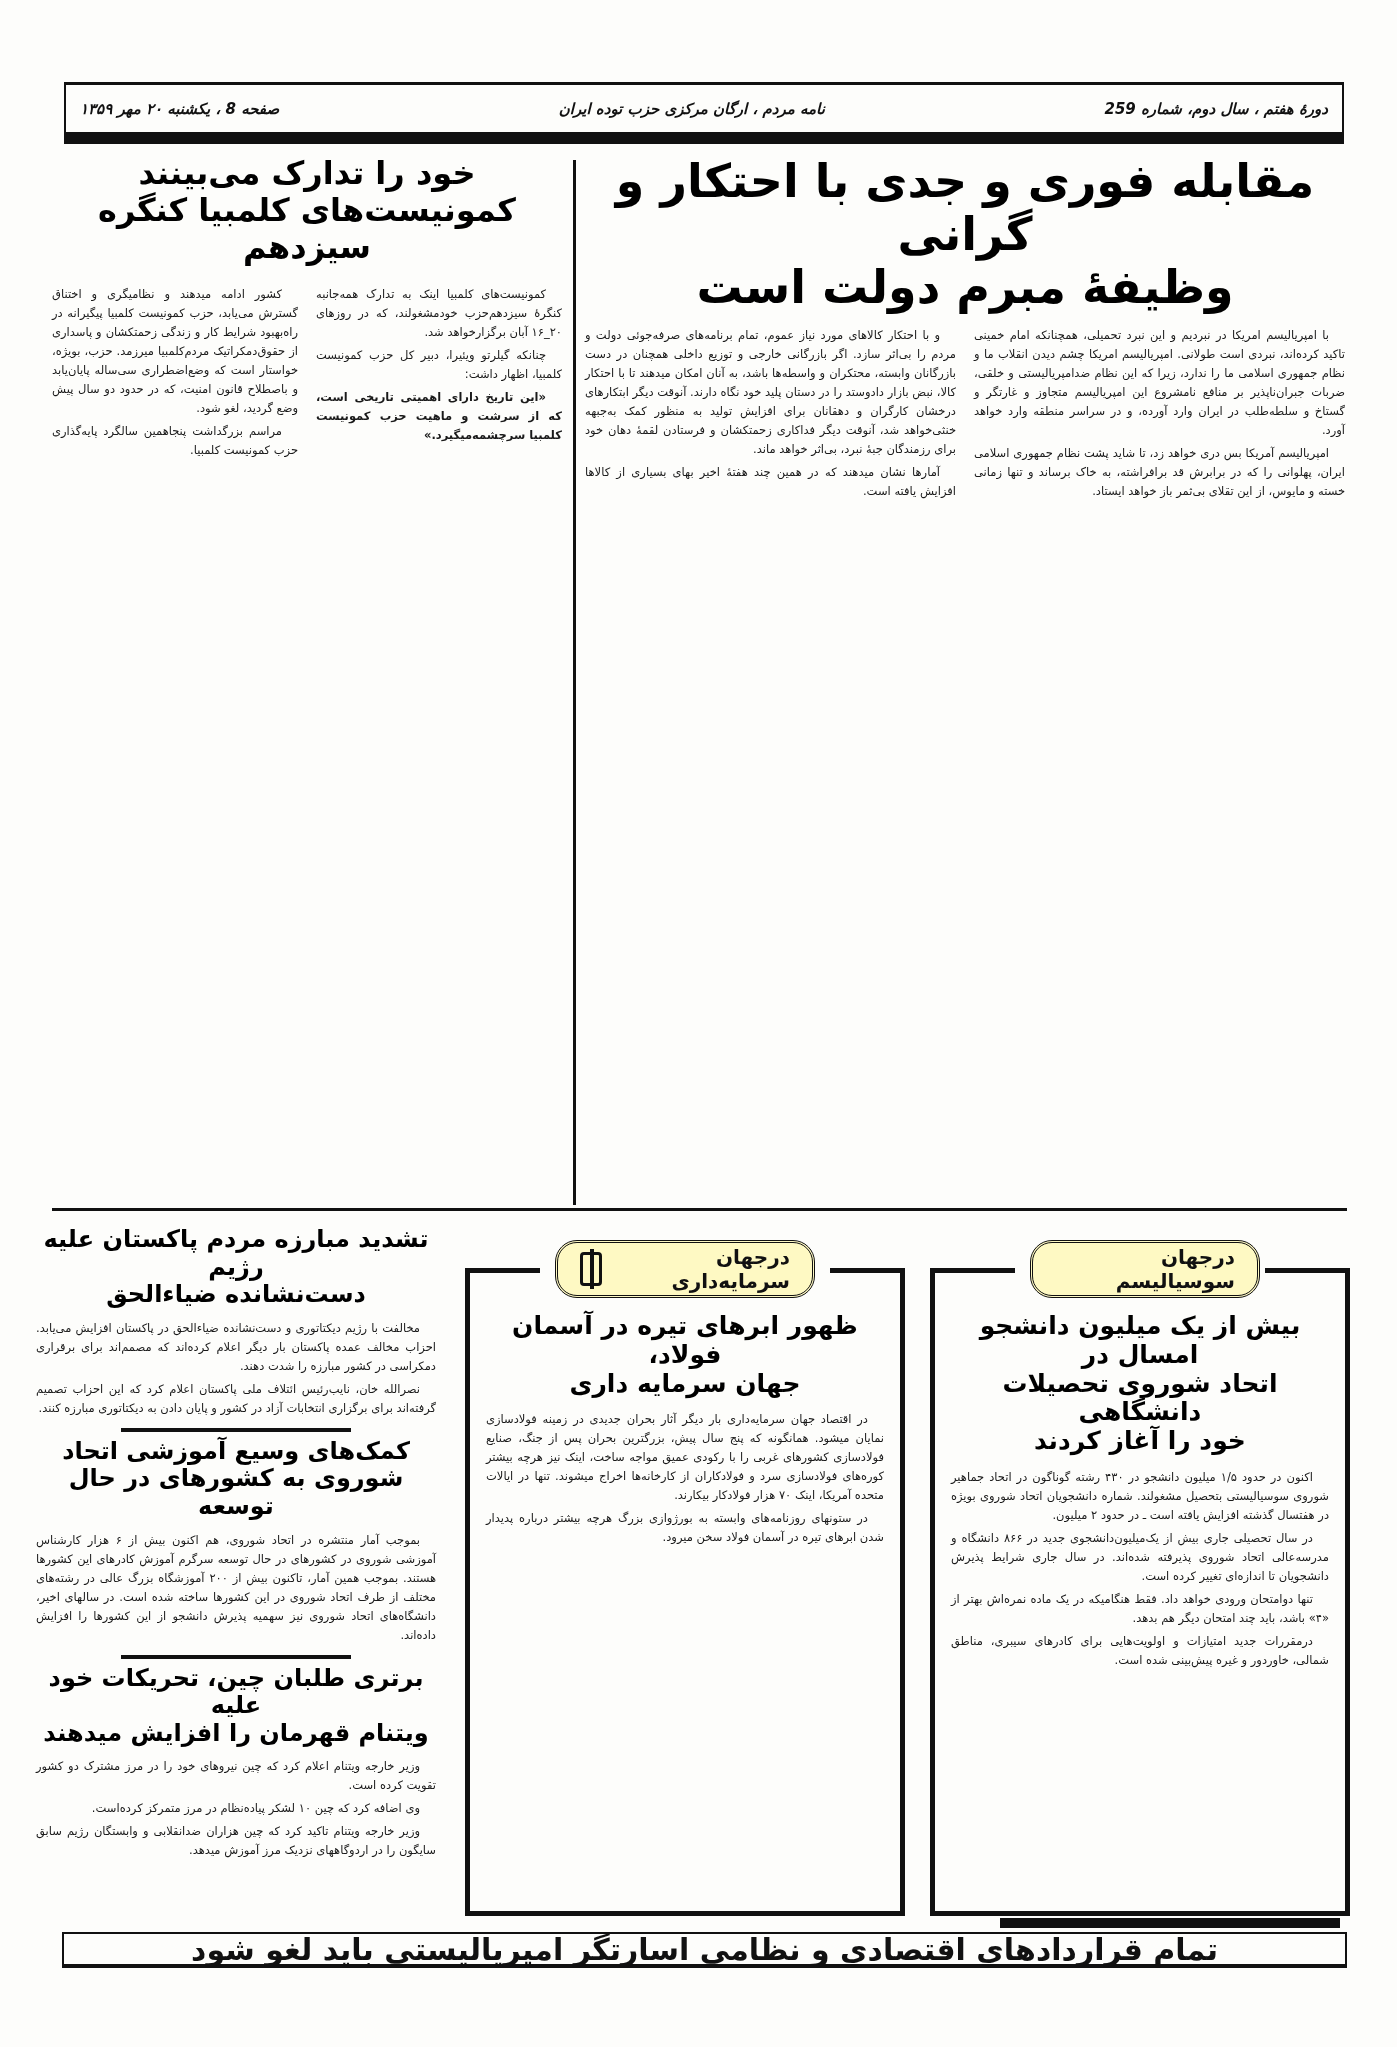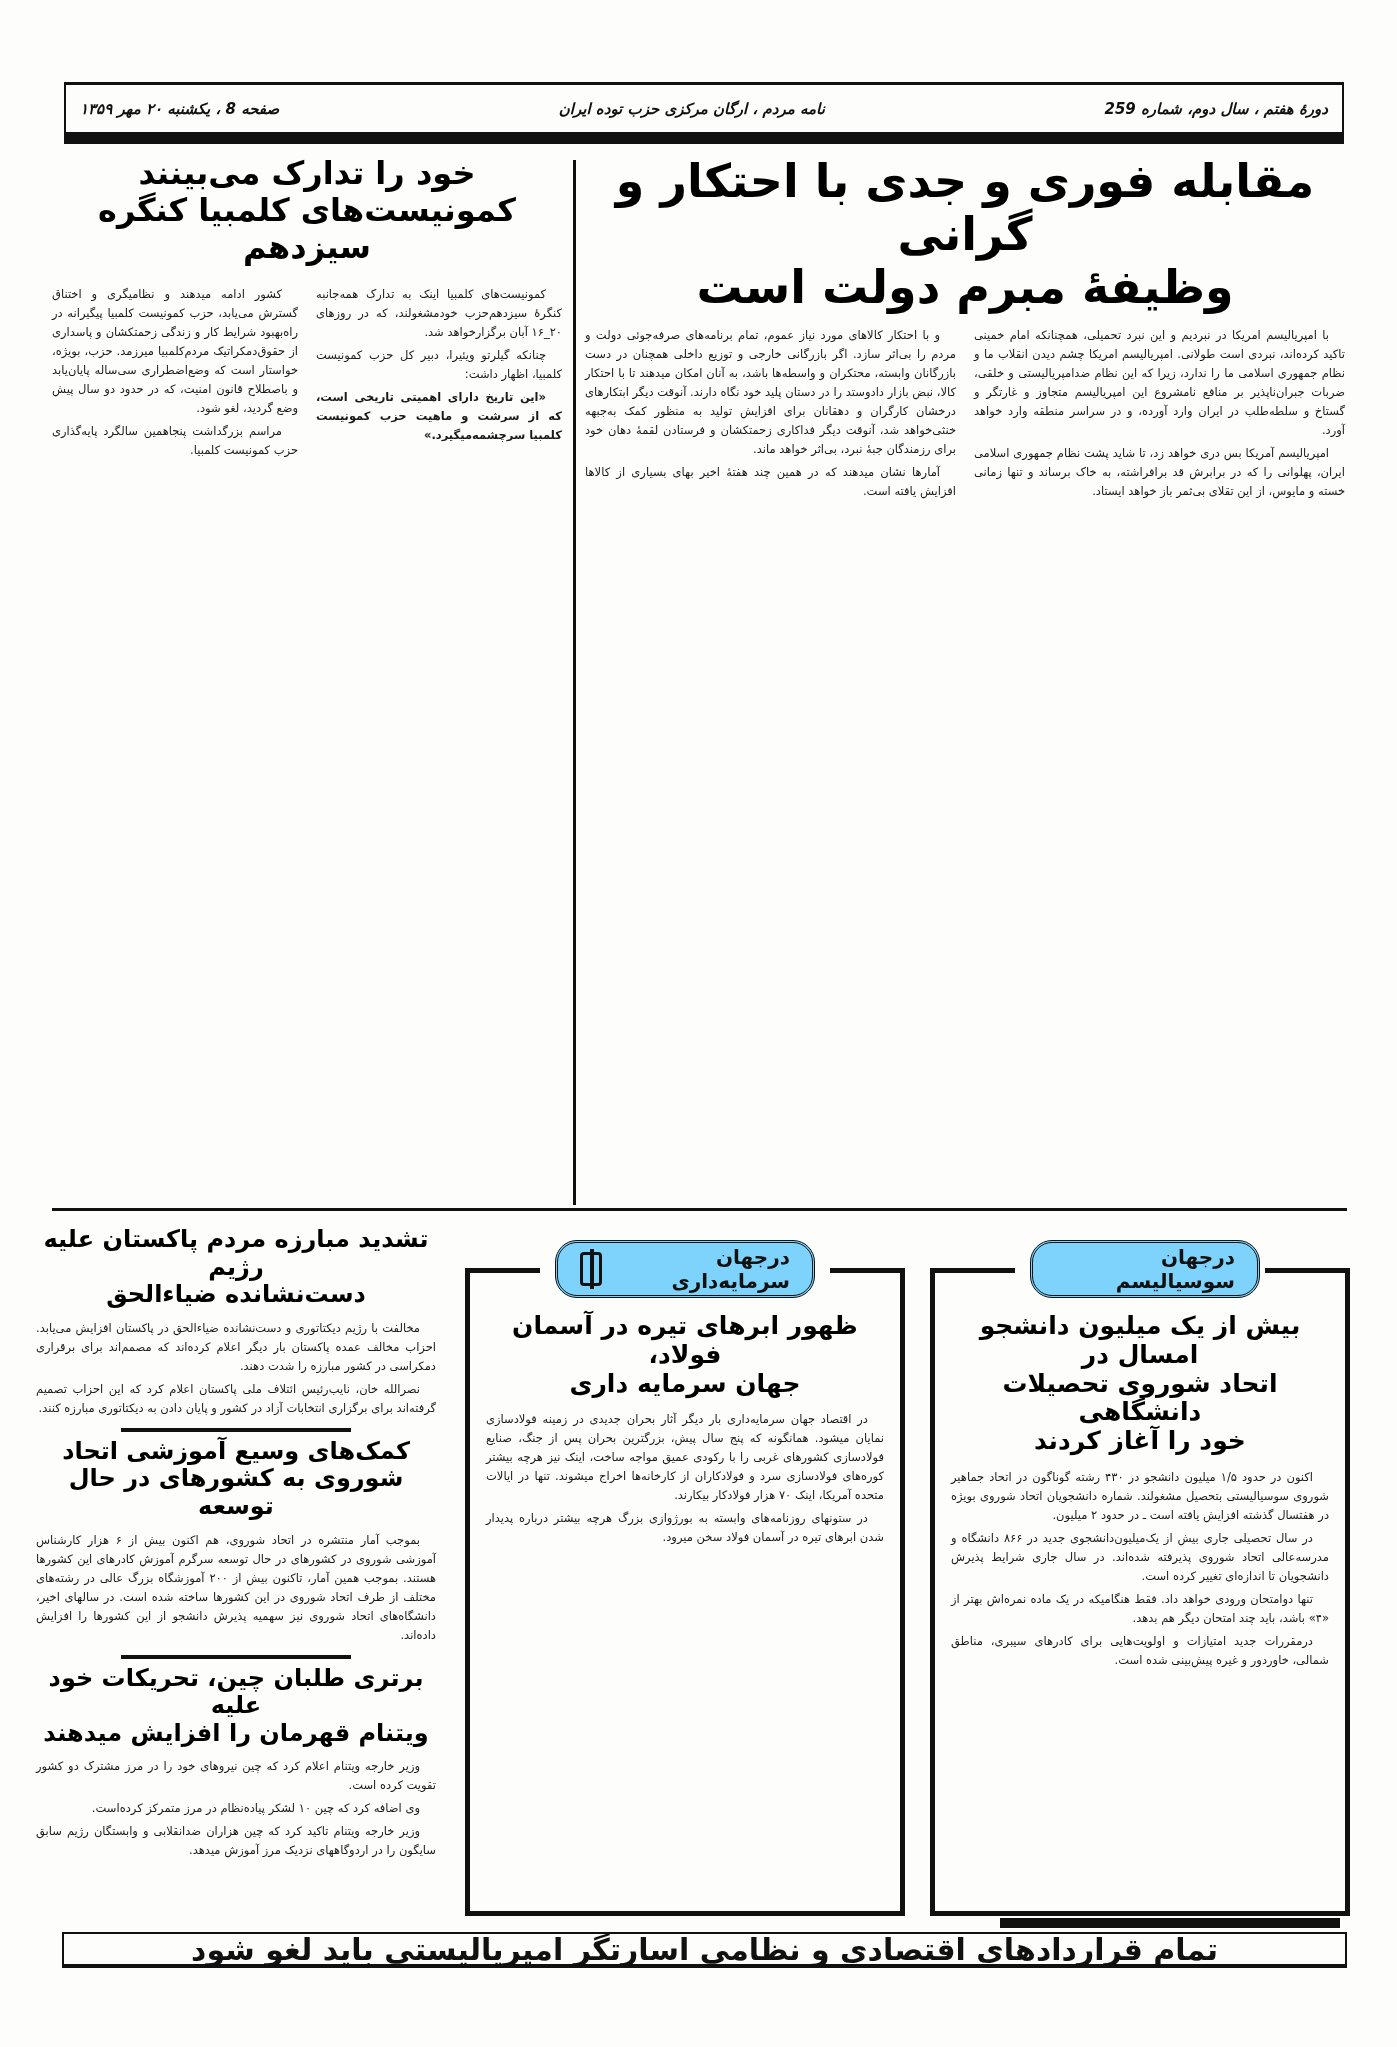--- a/index.html
+++ b/index.html
@@ -37,21 +37,21 @@
   .hrule-full { position: absolute; left: 52px; top: 1208px; width: 1295px; height: 3px; background: #111; }
 
   
   .left-stack { position: absolute; left: 36px; top: 1220px; width: 400px; height: 700px; }
   .left-stack .headline { font-size: 24px; margin: 6px 0 10px; }
   .short-rule { width: 230px; height: 4px; background: #111; margin: 10px auto 6px; }
 
   
   .box { position: absolute; border: 5px solid #111; border-top: none; }
   .box-top-l, .box-top-r { position: absolute; top: 0; height: 5px; background: #111; }
-  .box-label { position: absolute; top: -28px; height: 58px; border: 3px double #111; border-radius: 22px; background: #7dd3fc;
+  .box-label { position: absolute; top: -28px; height: 58px; border: 3px double #111; border-radius: 22px; background: #fef9c3;
     display: flex; align-items: center; justify-content: center; padding: 0 22px; font-weight: bold; font-size: 20px; gap: 8px; }
   .box .headline { font-size: 25px; margin: 44px 14px 12px; }
   .box .body-text { padding: 0 16px; }
 
   .capital-box { left: 465px; top: 1268px; width: 440px; height: 648px; }
   .socialism-box { left: 930px; top: 1268px; width: 420px; height: 648px; }
 
   .dollar-icon { display: inline-block; width: 24px; height: 34px; border: 3px solid #111; border-radius: 4px; position: relative; }
   .dollar-icon::before { content: ""; position: absolute; left: 7px; top: -6px; width: 4px; height: 40px; background: #111; }
 

